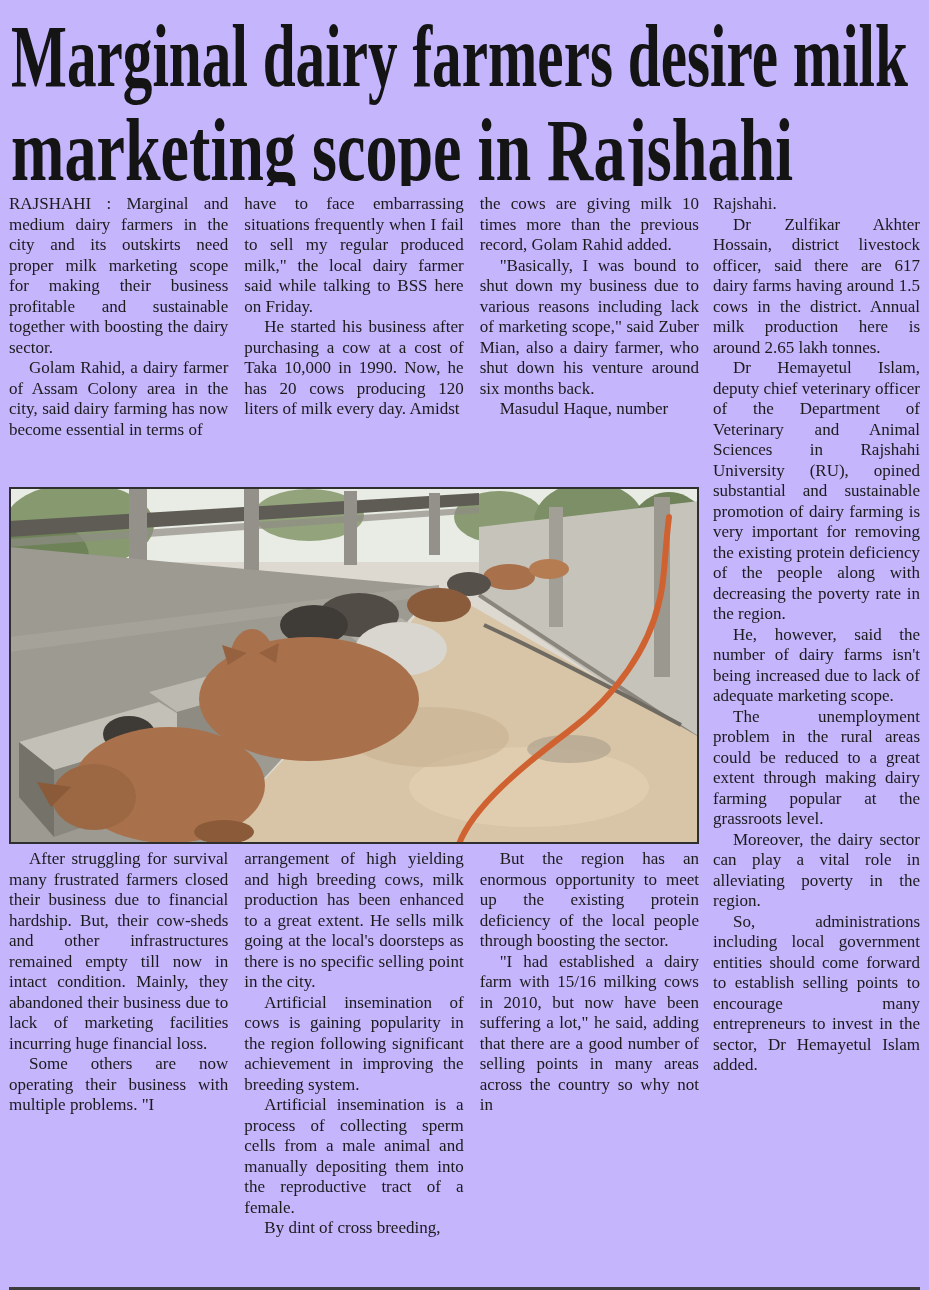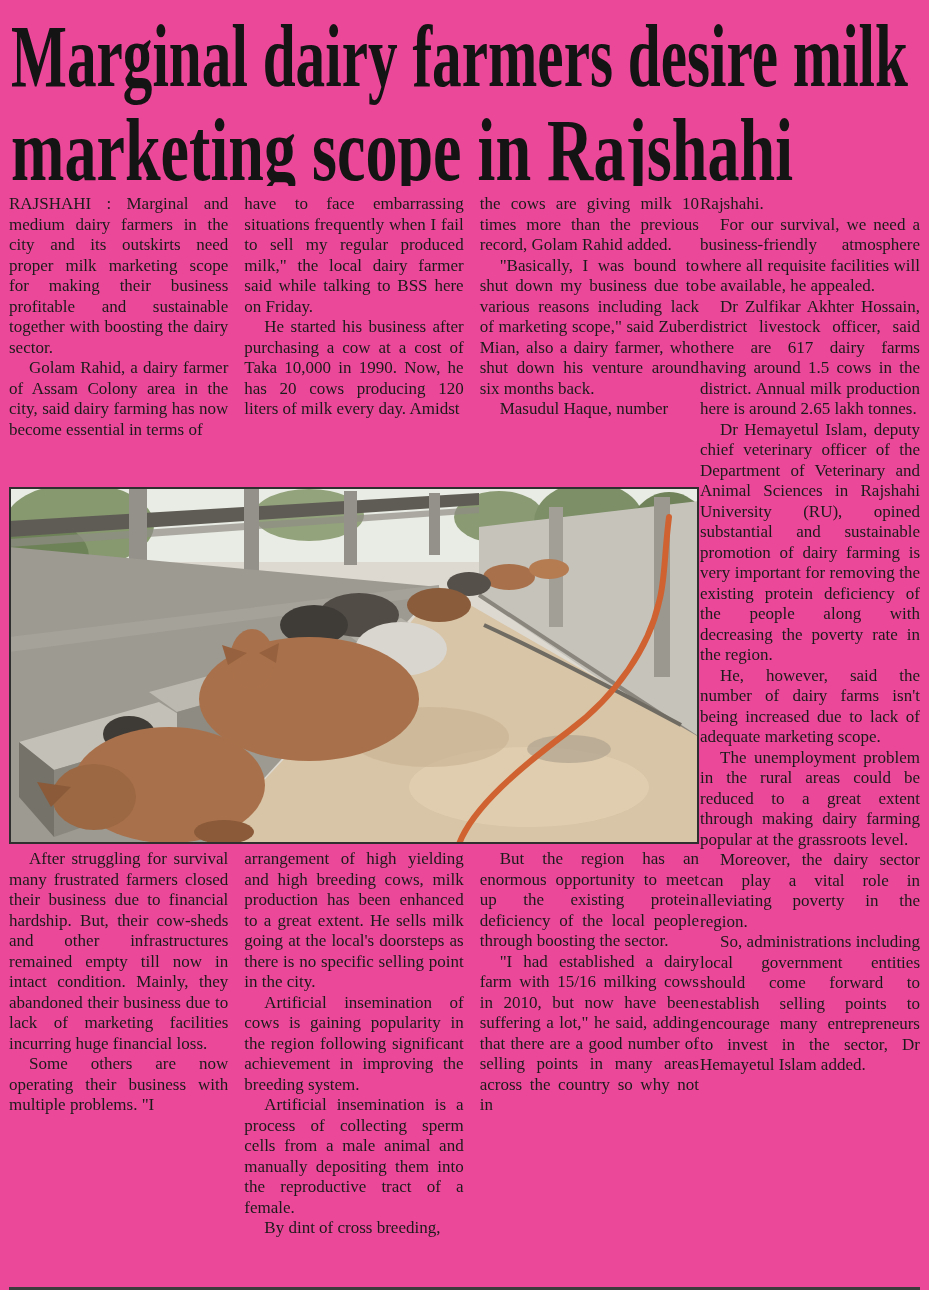--- a/index.html
+++ b/index.html
@@ -1,39 +1,39 @@
 <!DOCTYPE html>
 <html><head>
 <meta charset="utf-8">
 <style>
   html,body { margin:0; padding:0; background:#ffffff; }
   .page {
     position:relative;
     width:929px; height:1290px;
     box-sizing:border-box;
     padding:4px 9px 0 9px;
-    background:#ec4899;
+    background:#c4b5fd;
     color:#1b1b1b;
     font-family:"Liberation Serif", serif;
     overflow:hidden;
   }
   .headline { height:182px; }
   .headline svg { display:block; }
   .headline text {
     font-family:"Liberation Serif", serif;
     font-weight:bold;
     fill:#141414;
   }
   .content { display:flex; margin-top:8px; }
   .left-zone { width:690px; flex:0 0 690px; }
   .row { display:flex; gap:16px; }
   .row.top    { height:288px; overflow:hidden; }
   .row.bottom { height:432px; overflow:hidden; }
   .col { flex:1; min-width:0; }
-  .col4 { flex:1; margin-left:1px; height:1082px; overflow:hidden; }
+  .col4 { flex:1; margin-left:14px; height:1082px; overflow:hidden; }
   p.para {
     margin:0;
     font-size:17px;
     line-height:20.5px;
     text-align:justify;
     text-indent:20px;
   }
   p.para.noindent { text-indent:0; }
   figure.photo {
     margin:5px 0;
@@ -176,21 +176,20 @@
         <div class="col">
             <p class="para">But the region has an enormous opportunity to meet up the existing protein deficiency of the local people through boosting the sector.</p>
             <p class="para">"I had established a dairy farm with 15/16 milking cows in 2010, but now have been suffering a lot," he said, adding that there are a good number of selling points in many areas across the country so why not in</p>
           </div>
       </div>
 
     </div>
 
     <div class="col4">
         <p class="para noindent">Rajshahi.</p>
-        <p class="para">For our survival, we need a business-friendly atmosphere where all requisite facilities will be available, he appealed.</p>
         <p class="para">Dr Zulfikar Akhter Hossain, district livestock officer, said there are 617 dairy farms having around 1.5 cows in the district. Annual milk production here is around 2.65 lakh tonnes.</p>
         <p class="para">Dr Hemayetul Islam, deputy chief veterinary officer of the Department of Veterinary and Animal Sciences in Rajshahi University (RU), opined substantial and sustainable promotion of dairy farming is very important for removing the existing protein deficiency of the people along with decreasing the poverty rate in the region.</p>
         <p class="para">He, however, said the number of dairy farms isn't being increased due to lack of adequate marketing scope.</p>
         <p class="para">The unemployment problem in the rural areas could be reduced to a great extent through making dairy farming popular at the grassroots level.</p>
         <p class="para">Moreover, the dairy sector can play a vital role in alleviating poverty in the region.</p>
         <p class="para">So, administrations including local government entities should come forward to establish selling points to encourage many entrepreneurs to invest in the sector, Dr Hemayetul Islam added.</p>
       </div>
 
   </main>
 

